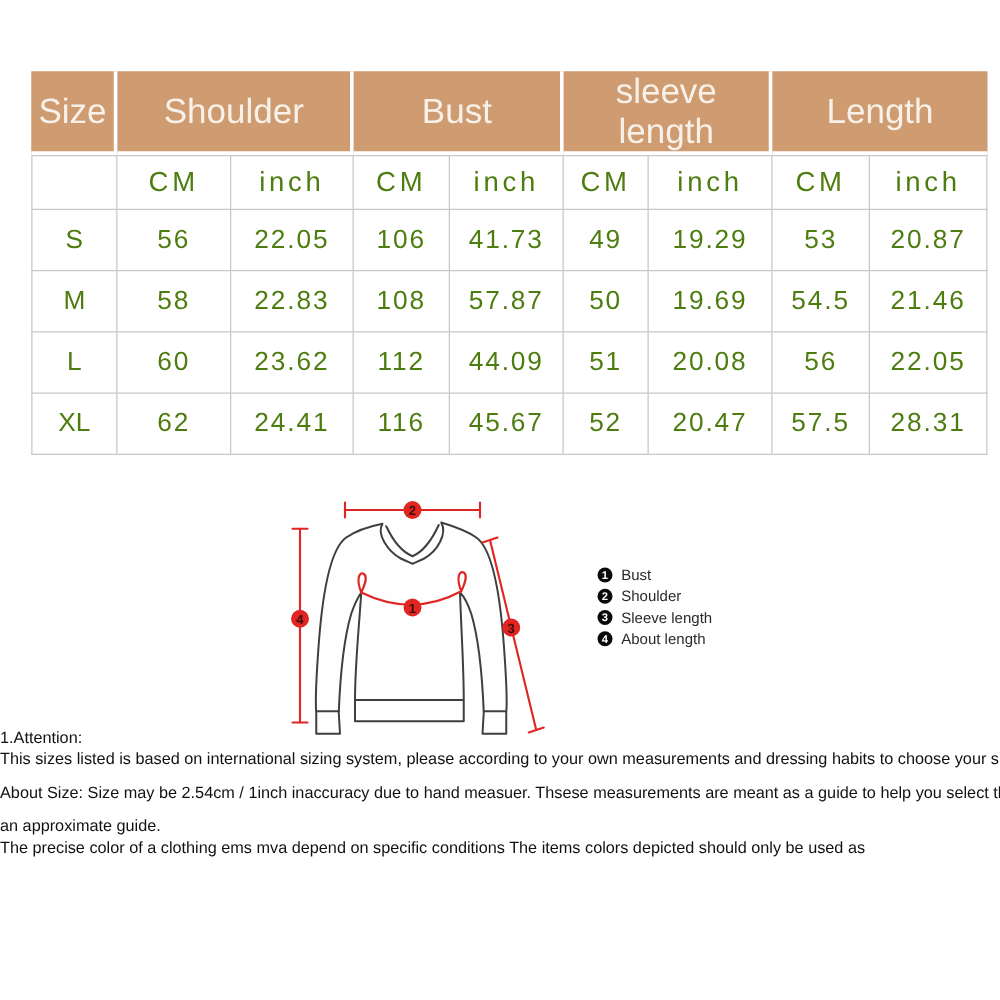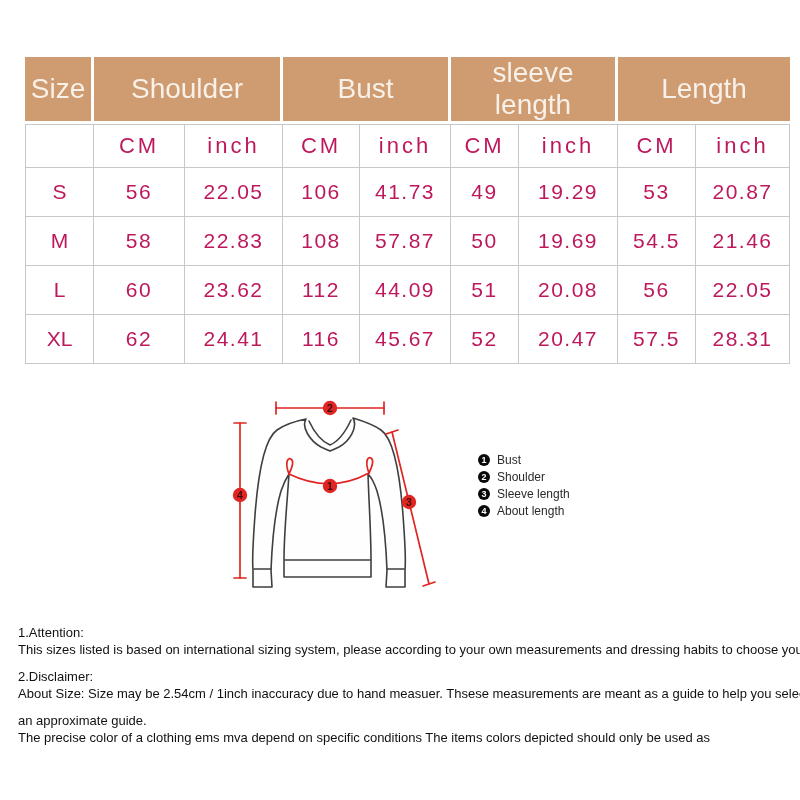--- a/index.html
+++ b/index.html
@@ -14,41 +14,41 @@
   table.size-table { border-collapse:separate; border-spacing:0; table-layout:fixed; width:765px; }
   tr.band th {
     background:#cf9b70; color:#f8f1e9; font-weight:400; font-size:28px;
     border-right:3px solid #ffffff; border-bottom:3px solid #ffffff;
     text-align:center; vertical-align:middle; height:37px;
   }
   tr.band th:last-child { border-right:none; }
   td {
     border-right:1px solid #c8c8c8; border-bottom:1px solid #c8c8c8;
     text-align:center; vertical-align:middle;
-    font-size:21px; color:#be185d;
+    font-size:21px; color:#4d7c0f;
   }
   td:first-child { border-left:1px solid #c8c8c8; }
   tr.units td { border-top:1px solid #c8c8c8; height:44px; letter-spacing:3px; font-size:22px; }
   tr.datarow td { height:49px; letter-spacing:1.5px; }
   tr.datarow td.size-cell { letter-spacing:0; }
 
   
   #diagram-svg { position:absolute; left:150px; top:385px; }
 
   #legend { position:absolute; left:478px; top:454px; display:flex; flex-direction:column; gap:5px; }
   .legend-item { display:flex; align-items:center; height:12px; }
   .legend-dot {
     display:inline-flex; width:12px; height:12px; border-radius:50%;
     background:#0a0a0a; color:#ffffff; font-size:9px; font-weight:700;
     align-items:center; justify-content:center; flex:0 0 auto;
   }
   .legend-label { margin-left:7px; font-size:12px; color:#2a2a2a; }
 
   
-  #notes { position:absolute; left:18px; top:581px; width:782px;margin-top:43px; }
+  #notes { position:absolute; left:0; top:581px; width:782px; }
   .note-block { margin-bottom:10px; }
   .note-heading { font-size:13px; line-height:17px; color:#111; white-space:nowrap; }
   .note-line    { font-size:13px; line-height:17px; color:#111; white-space:nowrap; }
 </style>
 </head>
 <body>
 
 <div id="canvas">
 
   <div id="table-wrap">
@@ -208,21 +208,20 @@
       <span class="legend-label">About length</span>
     </div>
   </div>
 
   <div id="notes">
     <div class="note-block">
       <div class="note-heading">1.Attention:</div>
       <div class="note-line">This sizes listed is based on international sizing system, please according to your own measurements and dressing habits to choose your suitable size.</div>
     </div>
     <div class="note-block">
-      <div class="note-heading">2.Disclaimer:</div>
       <div class="note-line">About Size: Size may be 2.54cm / 1inch inaccuracy due to hand measuer. Thsese measurements are meant as a guide to help you select the correct size</div>
     </div>
     <div class="note-block">
       <div class="note-line">an approximate guide.</div>
       <div class="note-line">The precise color of a clothing ems mva depend on specific conditions The items colors depicted should only be used as</div>
     </div>
   </div>
 
 </div>
 

